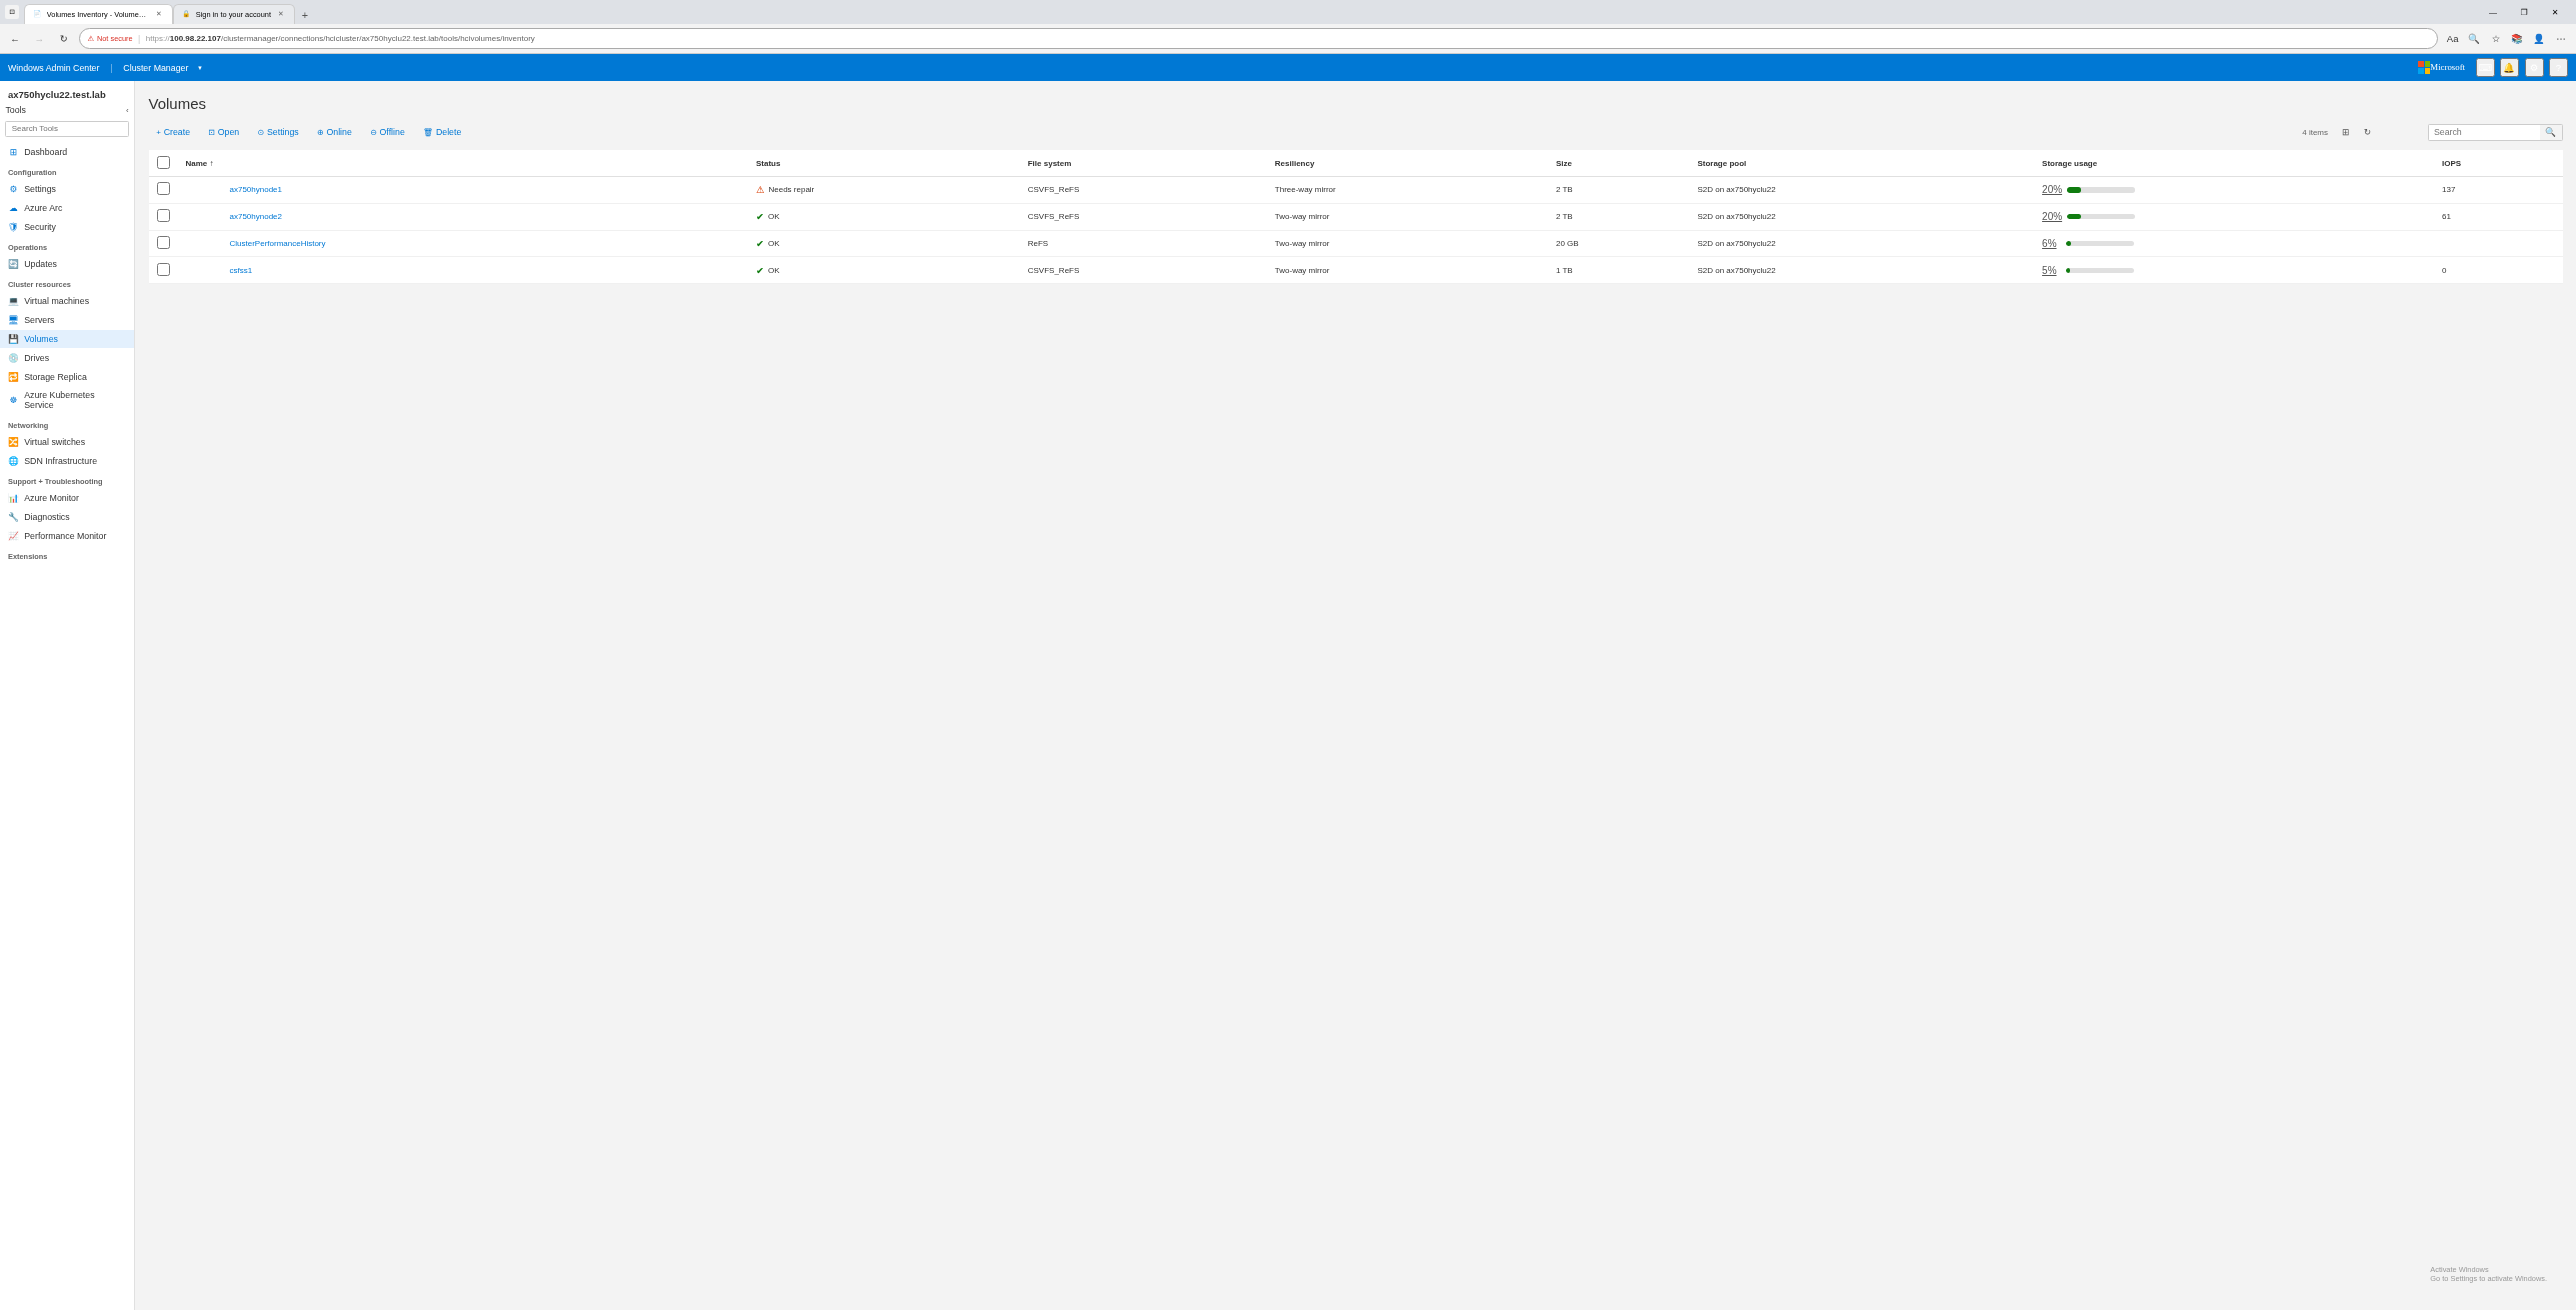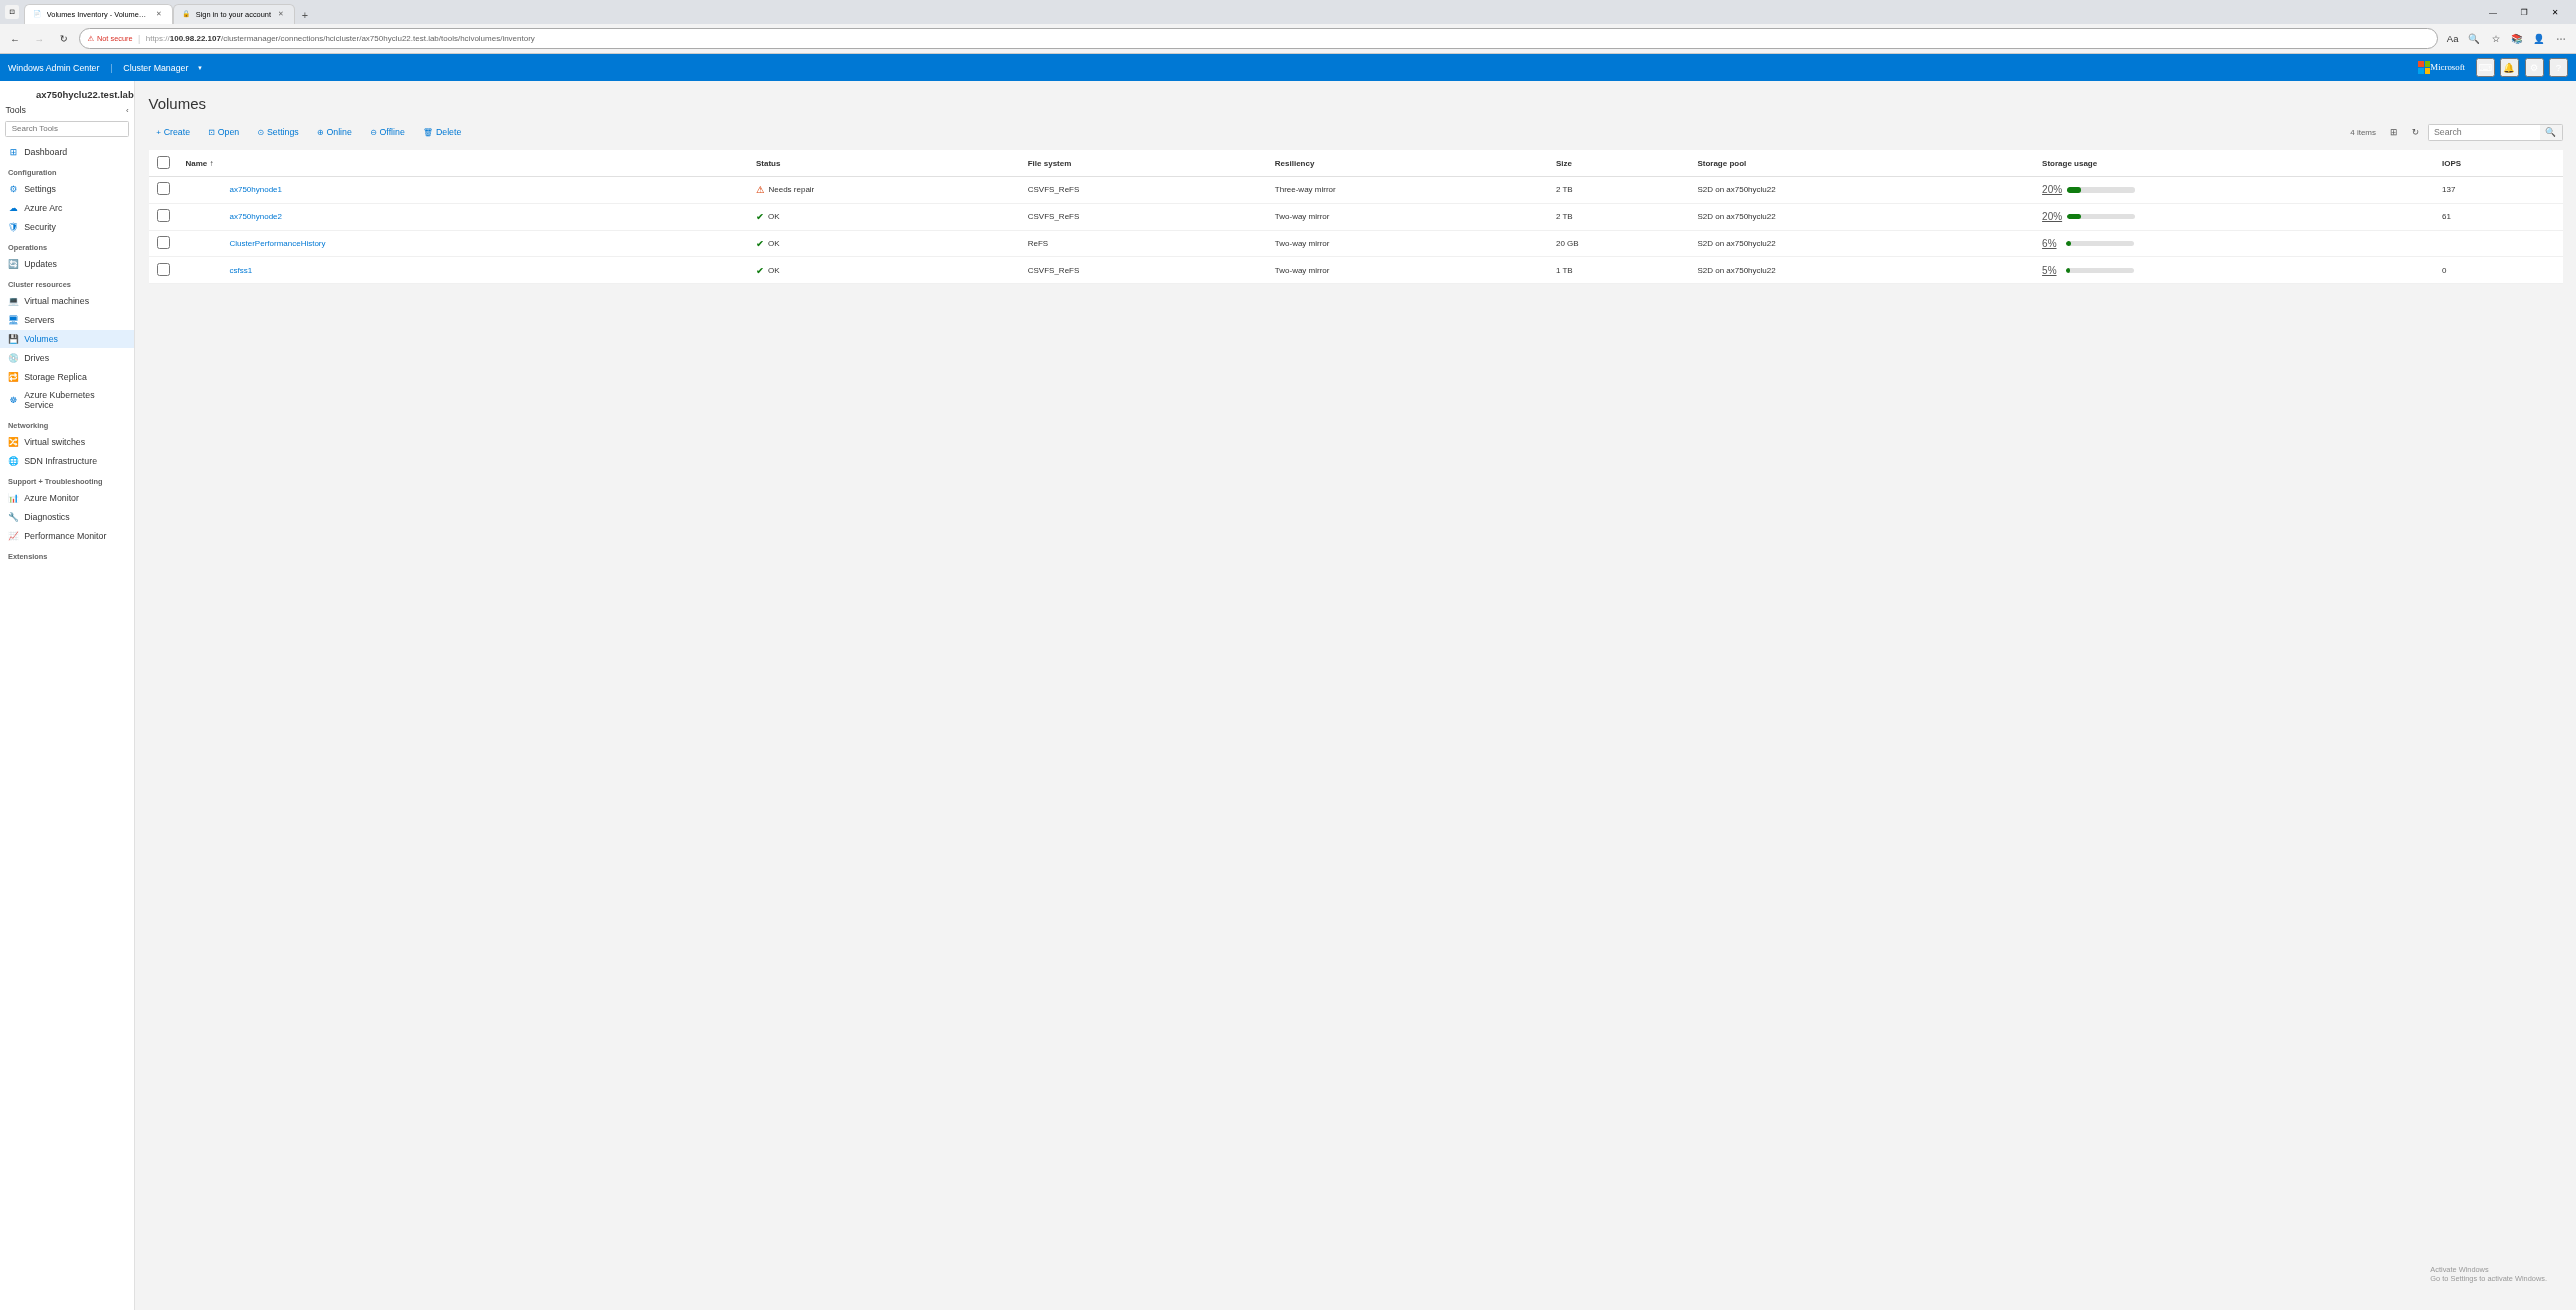--- a/index.html
+++ b/index.html
@@ -43,21 +43,21 @@
     .ms-logo-cell:nth-child(4) { background: #ffb900; }
     .ms-logo-text { font-size: 8.8px; color: white; }
     .app-header-icons { display: flex; gap: 5.4px; align-items: center; }
     .app-header-icon { width: 19px; height: 19px; display: flex; align-items: center; justify-content: center; font-size: 9.5px; cursor: pointer; color: white; }
 
     
     .app-layout { display: flex; height: calc(100vh - 81px); background: #f3f3f3; }
 
     
     .sidebar { width: 135px; background: white; border-right: 0.7px solid #e0e0e0; overflow-y: auto; flex-shrink: 0; }
-    .sidebar-host { font-size: 9.5px; font-weight: 600; padding: 8px 8px 5.4px 8px; color: #333; margin-left: 28px; }
+    .sidebar-host { font-size: 9.5px; font-weight: 600; padding: 8px 8px 5.4px 8px; color: #333; }
     .sidebar-section-label { font-size: 7.4px; color: #666; padding: 6.8px 8px 2.7px 8px; font-weight: 600; text-transform: none; }
     .sidebar-search { margin: 2.7px 5.4px 5.4px 5.4px; display: flex; align-items: center; border: 0.7px solid #ccc; border-radius: 1.4px; overflow: hidden; }
     .sidebar-search input { flex: 1; border: none; outline: none; padding: 2.7px 5.4px; font-size: 8px; }
     .sidebar-search-icon { padding: 2.7px 4px; color: #666; font-size: 8px; }
     .sidebar-item { display: flex; align-items: center; gap: 5.4px; padding: 4px 8px; cursor: pointer; color: #333; font-size: 8.8px; }
     .sidebar-item.active { background: #e3f0fd; color: #0078d4; }
     .sidebar-item-icon { width: 10.8px; height: 10.8px; display: flex; align-items: center; justify-content: center; flex-shrink: 0; }
 
     
     .content { flex: 1; overflow-y: auto; padding: 13.5px; }
@@ -66,21 +66,21 @@
     .tab-btn { padding: 5.4px 10.8px; background: none; border: none; cursor: pointer; font-size: 8.8px; color: #666; border-bottom: 1.4px solid transparent; margin-bottom: -0.7px; }
     .tab-btn.active { color: #0078d4; border-bottom-color: #0078d4; font-weight: 600; }
 
     
     .toolbar { display: flex; align-items: center; gap: 2.7px; margin-bottom: 8px; }
     .toolbar-btn { display: flex; align-items: center; gap: 2.7px; padding: 4px 6.8px; background: none; border: 0.7px solid transparent; cursor: pointer; font-size: 8.8px; color: #0078d4; border-radius: 1.4px; }
     .toolbar-btn-icon { font-size: 8px; }
     .toolbar-spacer { flex: 1; }
     .items-count { font-size: 8px; color: #666; margin-right: 5.4px; }
     .toolbar-icon-btn { width: 19px; height: 19px; border: none; background: none; cursor: pointer; display: flex; align-items: center; justify-content: center; color: #555; font-size: 8.8px; }
-    .search-box { display: flex; align-items: center; border: 0.7px solid #ccc; border-radius: 1.4px; overflow: hidden; min-width: 135px; }
+    .search-box { display: flex; align-items: center; border: 0.7px solid #ccc; border-radius: 1.4px; overflow: hidden; min-width: 135px; margin-left: 48px; }
     .search-box input { border: none; outline: none; padding: 2.7px 5.4px; font-size: 8.8px; flex: 1; }
     .search-box-icon { padding: 2.7px 5.4px; color: #555; font-size: 8.8px; cursor: pointer; }
 
     
     .data-table { width: 100%; border-collapse: collapse; background: white; }
     .data-table th { text-align: left; padding: 5.4px 8px; font-size: 8px; color: #333; font-weight: 600; border-bottom: 0.7px solid #e0e0e0; cursor: pointer; white-space: nowrap; }
     .data-table td { padding: 5.4px 8px; font-size: 8px; color: #333; border-bottom: 0.7px solid #f0f0f0; vertical-align: middle; }
     .checkbox-col { width: 16px; }
     .link-cell { color: #0078d4; cursor: pointer; text-decoration: none; margin-left: 44px; }
     .status-cell { display: flex; align-items: center; gap: 4px; }

